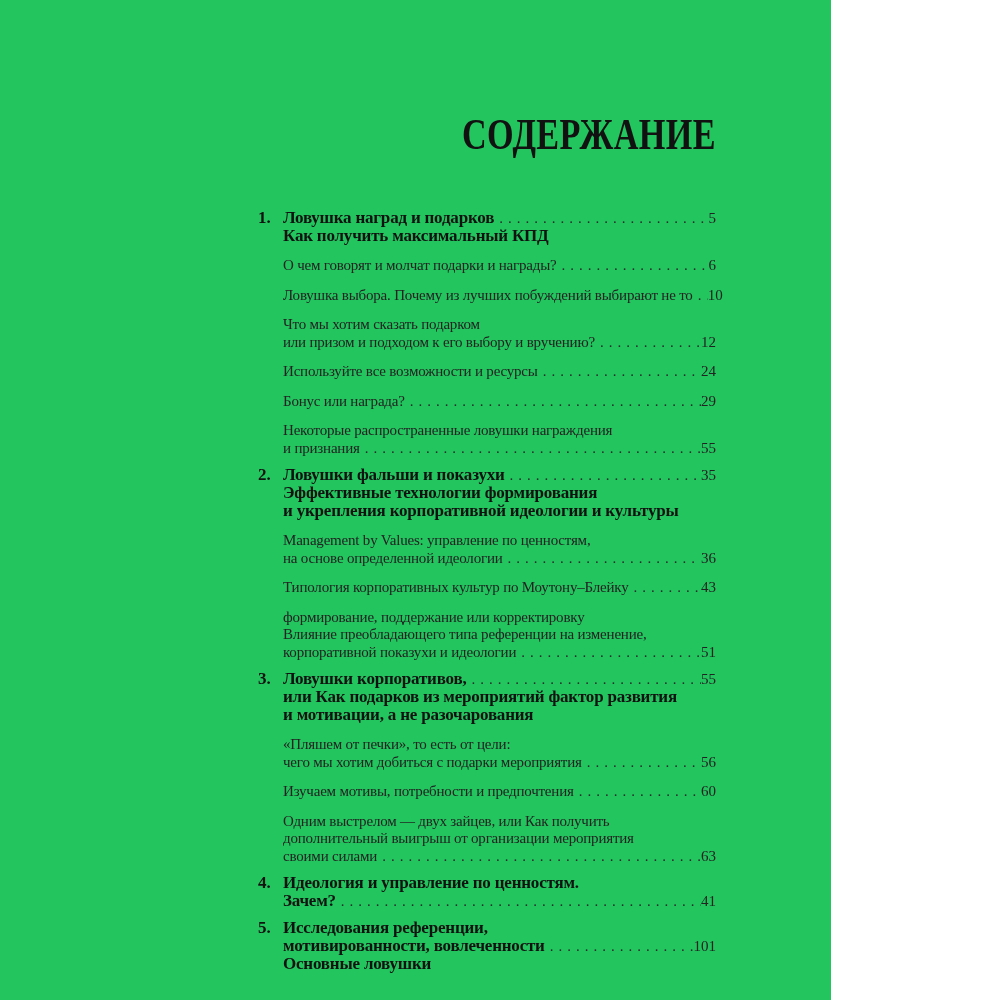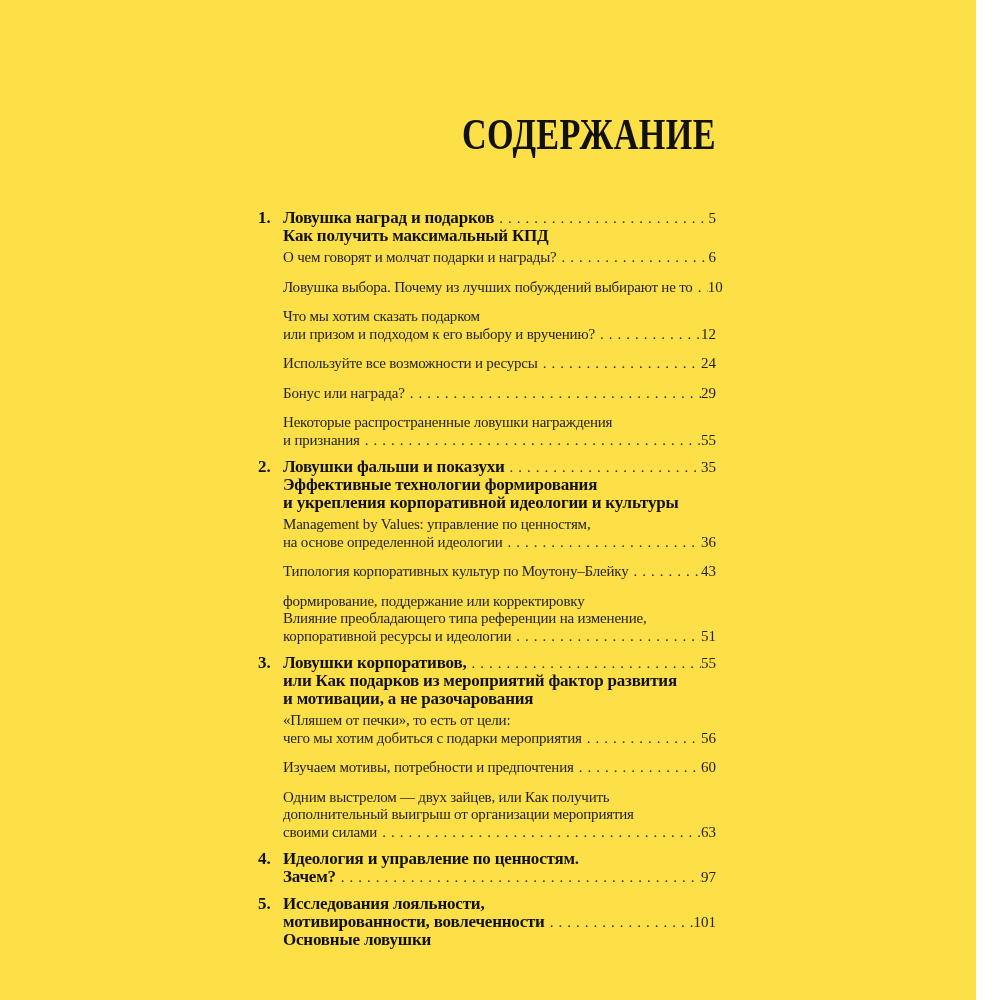--- a/index.html
+++ b/index.html
@@ -7,22 +7,22 @@
     background: #ffffff;
   }
   body {
     width: 1000px; height: 1000px;
     font-family: "Liberation Serif", "DejaVu Serif", serif;
     color: #222222;
     overflow: hidden;
   }
   .page {
     position: relative;
-    width: 976px; height: 1000px;
-    background: #fde047;
+    width: 831px; height: 1000px;
+    background: #22c55e;
     overflow: hidden;
   }
   .content {
     width: 458px;
     margin-left: 258px;
   }
   .title {
     margin: 112px 0 52px 0;
     font-size: 45px;
     line-height: 1;
@@ -61,21 +61,21 @@
   }
   .line.body {
     font-weight: normal;
     font-size: 15px;
     line-height: 17.5px;
     color: #222222;
     letter-spacing: -0.2px;
   }
   .entries { margin-top: 2.5px; }
   .entry { margin-top: 12px; }
-  .entry:first-child { margin-top: 4px; }
+  .entry:first-child { margin-top: 12px; }
   .txt {
     white-space: nowrap;
     flex: 0 0 auto;
   }
   .dots {
     flex: 1 1 auto;
     min-width: 10px;
     overflow: hidden;
     white-space: nowrap;
     text-align: right;
@@ -197,21 +197,21 @@
               </div>
             </div>
             <div class="entry">
               <div class="line body">
                 <span class="txt">формирование, поддержание или корректировку</span>
               </div>
               <div class="line body">
                 <span class="txt">Влияние преобладающего типа референции на изменение,</span>
               </div>
               <div class="line body">
-                <span class="txt">корпоративной ресурсы и идеологии</span>
+                <span class="txt">корпоративной показухи и идеологии</span>
                 <span class="dots"></span>
                 <span class="pg">51</span>
               </div>
             </div>
           </div>
         </div>
         <div class="toc-section">
           <span class="sec-num">3.</span>
           <div class="line head">
             <span class="txt">Ловушки корпоративов,</span>
@@ -258,27 +258,27 @@
           </div>
         </div>
         <div class="toc-section">
           <span class="sec-num">4.</span>
           <div class="line head">
             <span class="txt">Идеология и управление по ценностям.</span>
           </div>
           <div class="line head">
             <span class="txt">Зачем?</span>
             <span class="dots"></span>
-            <span class="pg">97</span>
+            <span class="pg">41</span>
           </div>
         </div>
         <div class="toc-section">
           <span class="sec-num">5.</span>
           <div class="line head">
-            <span class="txt">Исследования лояльности,</span>
+            <span class="txt">Исследования референции,</span>
           </div>
           <div class="line head">
             <span class="txt">мотивированности, вовлеченности</span>
             <span class="dots"></span>
             <span class="pg">101</span>
           </div>
           <div class="line head">
             <span class="txt">Основные ловушки</span>
           </div>
         </div>

